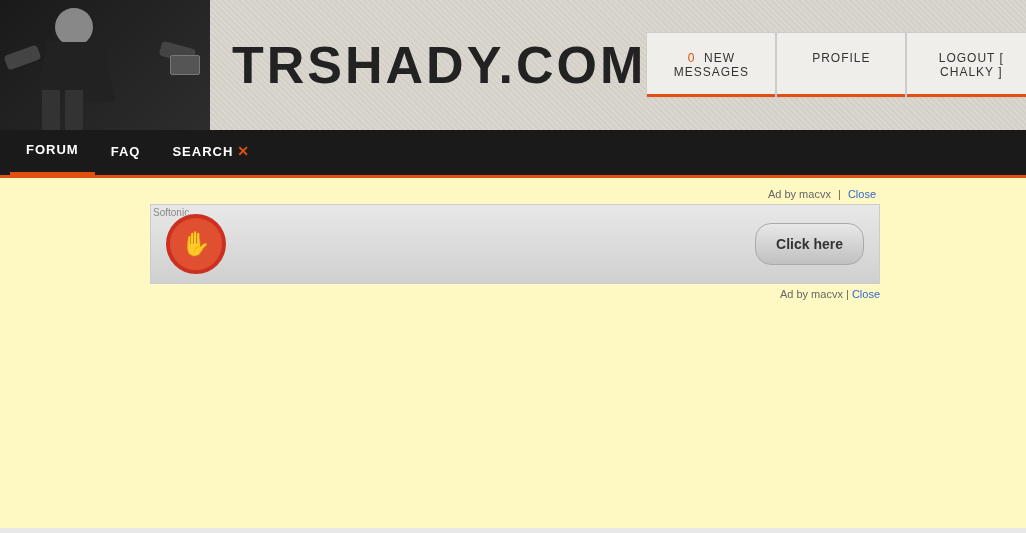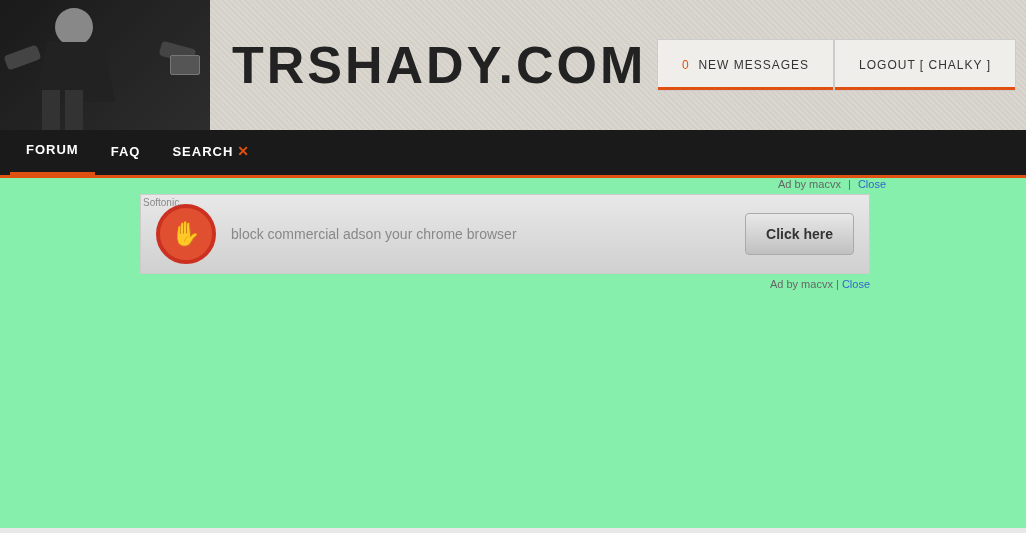--- a/index.html
+++ b/index.html
@@ -31,20 +31,21 @@
     }
 
     .site-title {
       font-size: 52px;
       font-weight: bold;
       color: #222;
       letter-spacing: 3px;
       margin-left: 22px;
       flex: 1;
       font-family: 'Arial Black', Arial, sans-serif;
+      text-align: center;
     }
 
     .header-nav-buttons {
       display: flex;
       gap: 0;
       margin-right: 10px;
     }
 
     .header-btn {
       background: #f0eeea;
@@ -107,23 +108,23 @@
     }
 
     .nav-item .search-x {
       color: #e05010;
       margin-left: 4px;
       font-size: 14px;
     }
 
     
     .main-content {
-      background: #86efac;
+      background: #fef9c3;
       min-height: 350px;
-      padding: 0;
+      padding: 10px;
     }
 
     .ad-meta-top {
       text-align: right;
       font-size: 11px;
       color: #666;
       margin-bottom: 4px;
       padding-right: 140px;
     }
 
@@ -191,21 +192,21 @@
     }
 
     .ad-subtitle {
       font-size: 14px;
       color: #888;
     }
 
     .ad-cta-btn {
       background: linear-gradient(to bottom, #e8e8e8 0%, #c0c0c0 100%);
       border: 1px solid #aaa;
-      border-radius: 4px;
+      border-radius: 16px;
       padding: 12px 20px;
       font-size: 14px;
       font-weight: bold;
       color: #333;
       cursor: pointer;
       white-space: nowrap;
     }
 
     .ad-meta-bottom {
       text-align: right;
@@ -269,20 +270,23 @@
   <div class="site-title">TRSHADY.COM</div>
 
   <div class="header-nav-buttons">
     <div class="header-btn">
       <div class="header-btn-text">
         <span class="count">0</span>
         &nbsp;<span>NEW MESSAGES</span>
       </div>
     </div>
     <div class="header-btn">
+      <div class="header-btn-text">PROFILE</div>
+    </div>
+    <div class="header-btn">
       <div class="header-btn-text">LOGOUT [ CHALKY ]</div>
     </div>
   </div>
 </div>
 
 <div class="navbar">
   <div class="nav-item active">
     <span>FORUM</span>
   </div>
   <div class="nav-item">
@@ -304,21 +308,20 @@
 
   <div class="ad-banner-container">
     <div class="ad-banner">
       <span class="softonic-label">Softonic</span>
 
       <div class="ad-icon-circle">
         <span class="hand-icon">✋</span>
       </div>
 
       <div class="ad-text-block">
-        <div class="ad-subtitle">block commercial adson your chrome browser</div>
       </div>
 
       <button class="ad-cta-btn">Click here</button>
     </div>
   </div>
 
   <div class="ad-meta-bottom">
     <span>Ad by macvx</span>
     <span class="separator">|</span>
     <a href="#">Close</a>

